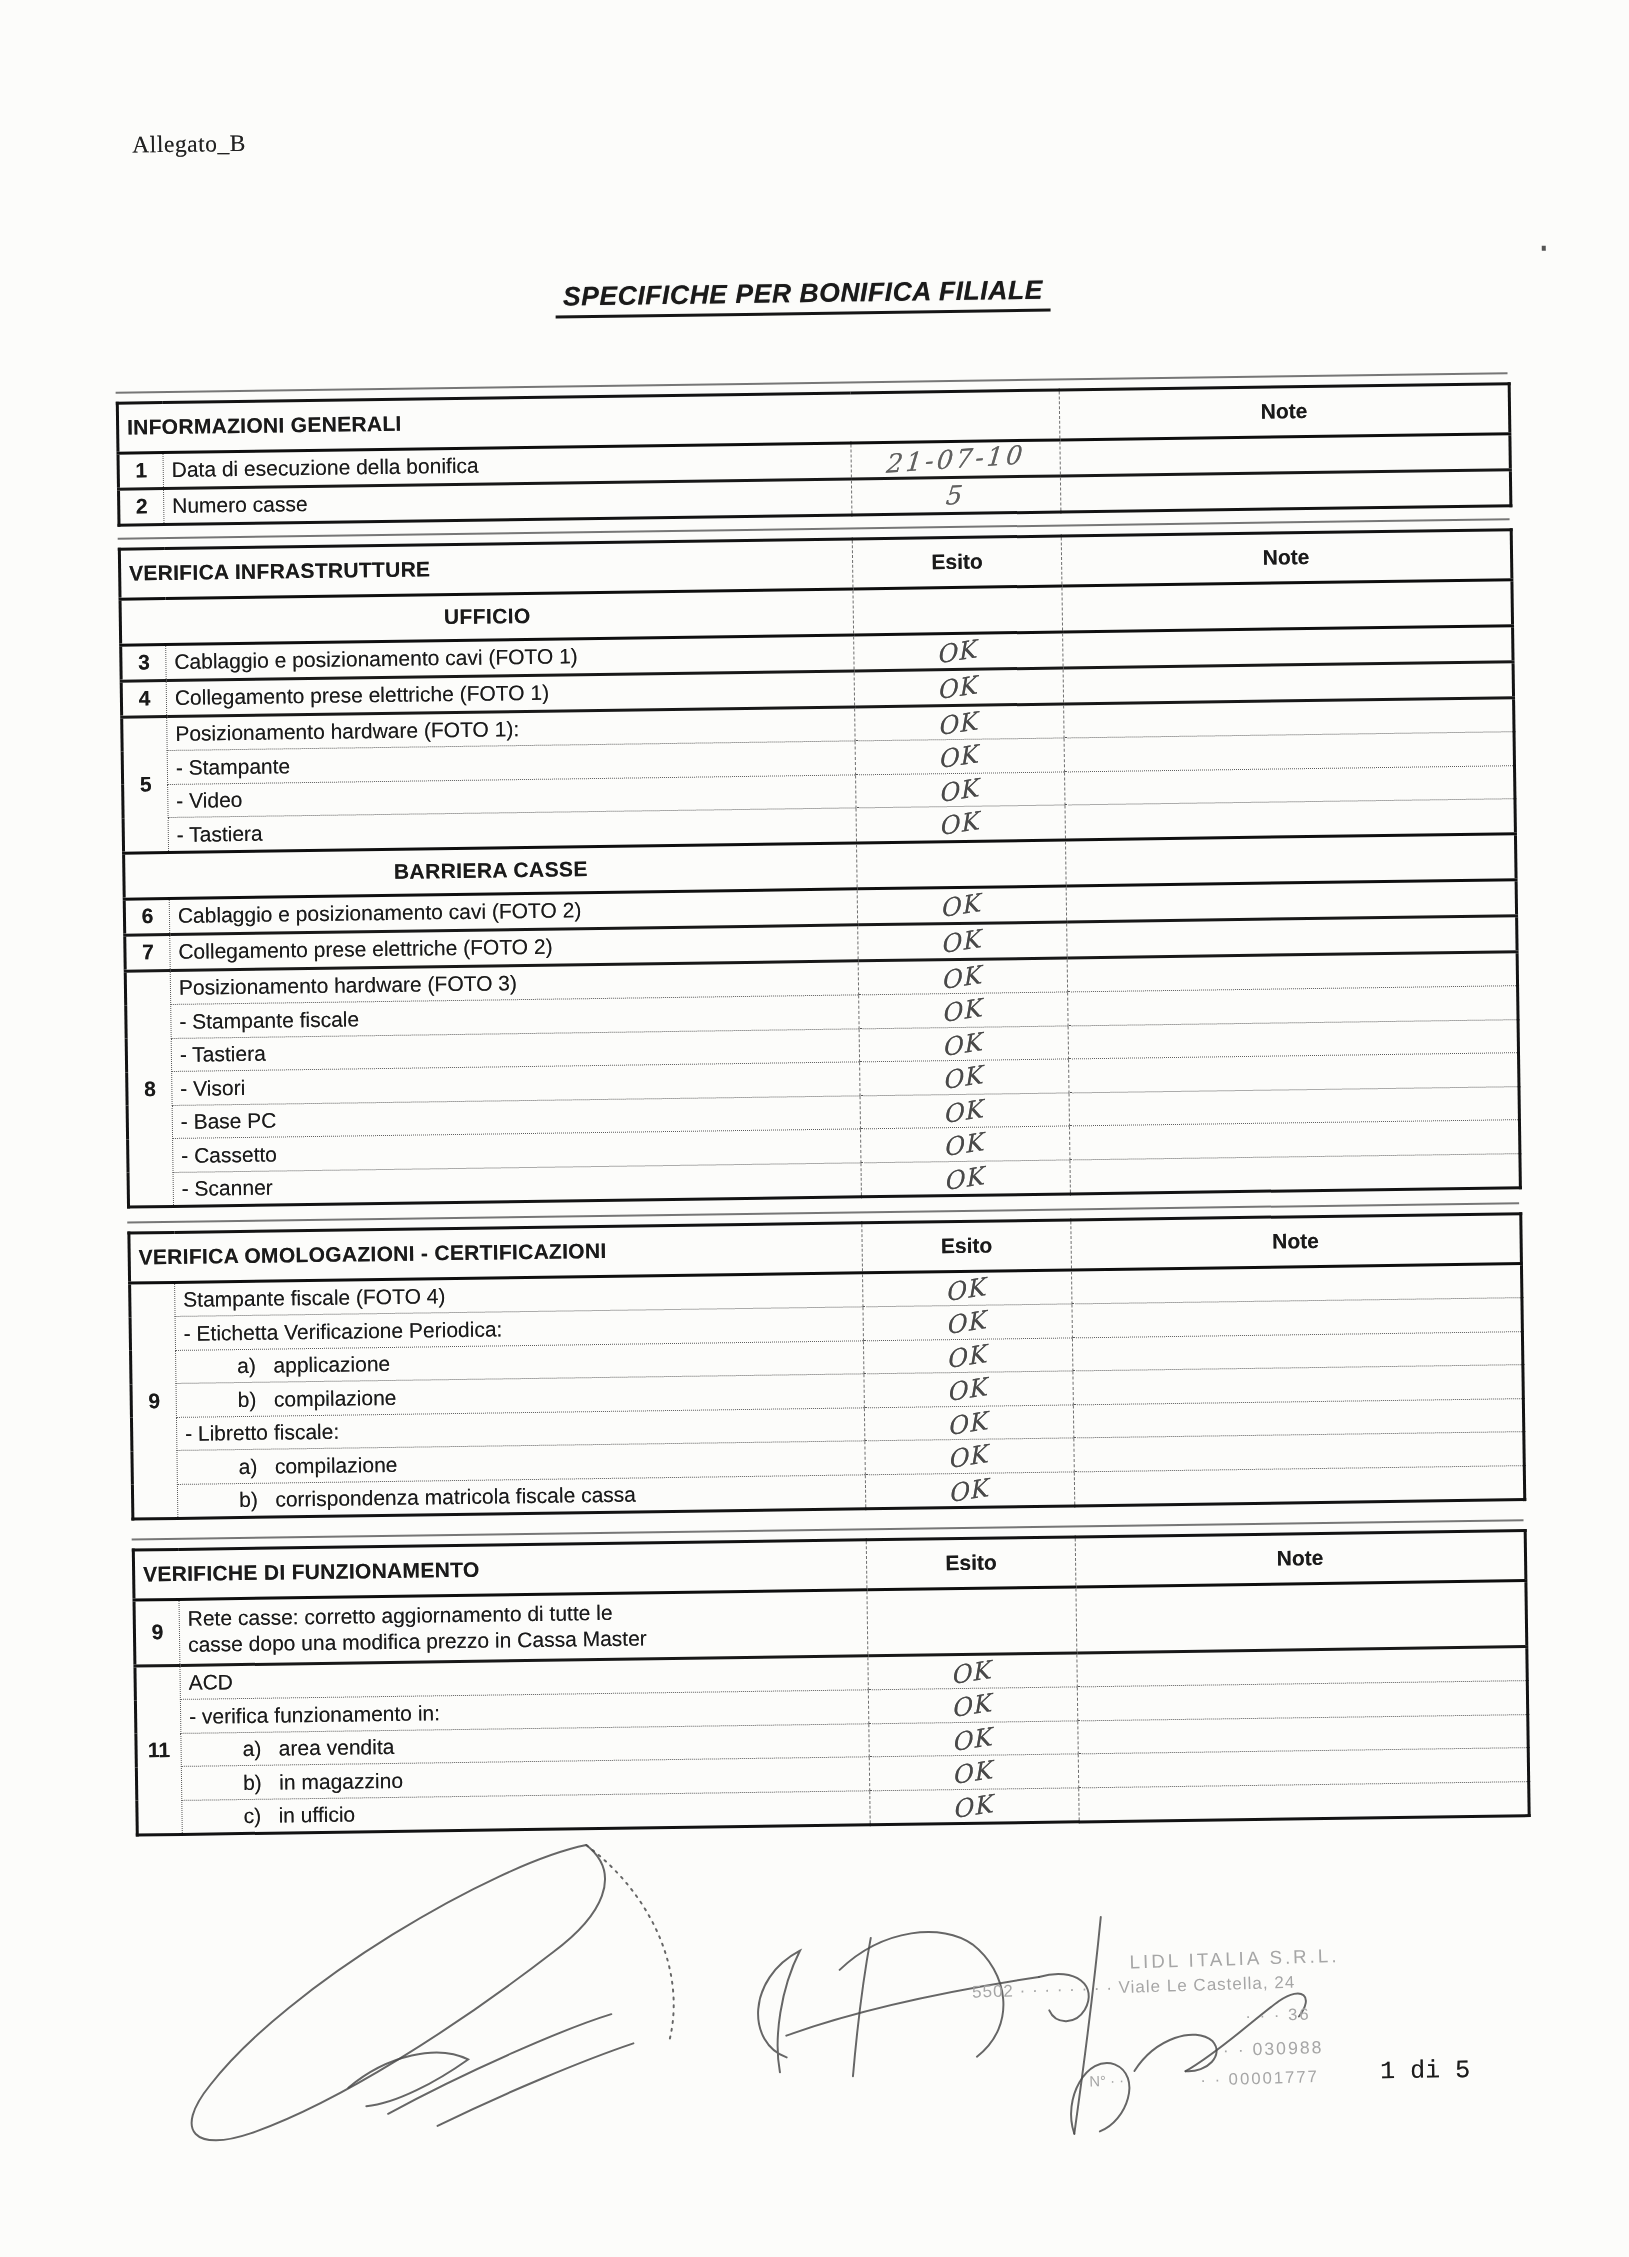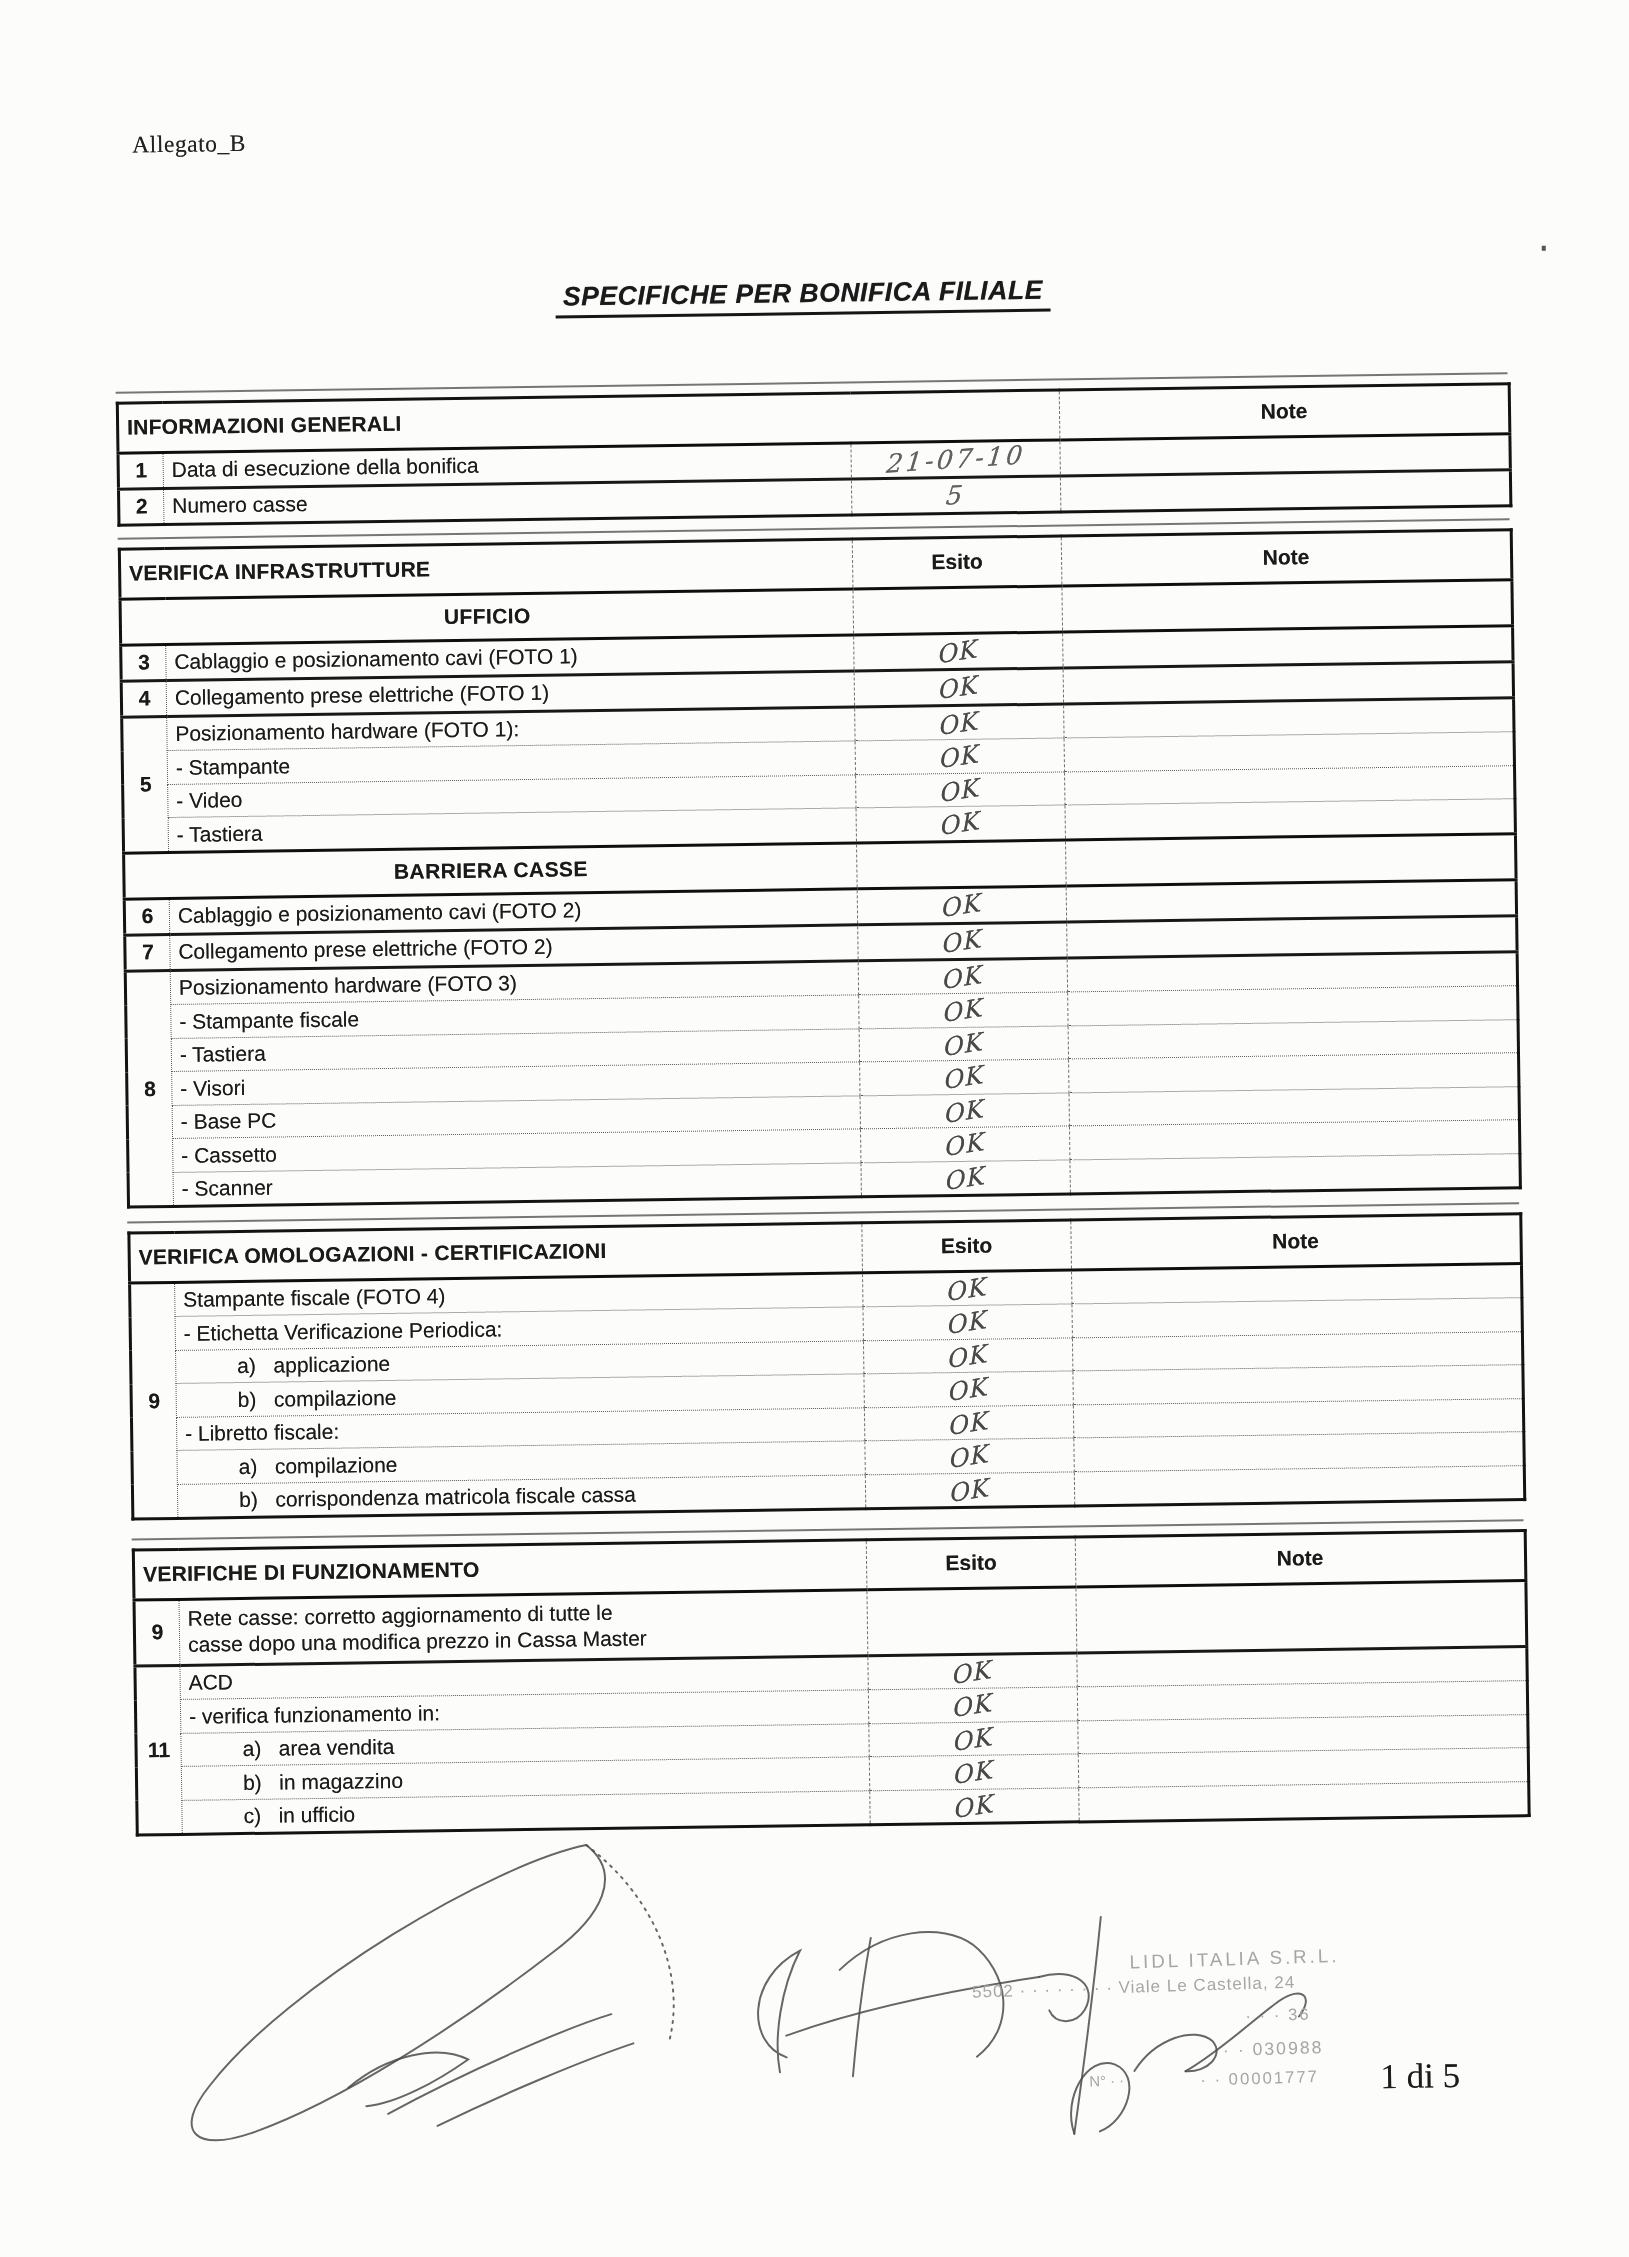--- a/index.html
+++ b/index.html
@@ -38,22 +38,22 @@
   .hw{font-family:"DejaVu Serif",serif;font-style:italic;font-size:24.6px;color:#303030;
         display:inline-block;transform:rotate(-8deg) skewX(-8deg);letter-spacing:1px;opacity:.88;}
   .hw-date{font-family:"DejaVu Serif",serif;font-style:italic;font-size:25.6px;color:#3a3a3a;
         display:inline-block;transform:rotate(-3deg) skewX(-10deg);letter-spacing:3px;opacity:.8;}
 
   .sig{position:absolute;}
   .sig path{fill:none;stroke:#4b4b4b;stroke-width:2;stroke-linecap:round;opacity:.85;}
 
   .stampline{position:absolute;color:#a6a6a6;transform:rotate(-1deg);
         font-family:"Liberation Sans",sans-serif;white-space:nowrap;}
-  .page-indicator{position:absolute;left:1367px;top:2065px;font-family:Liberation Serif, serif;
-        font-size:35px;color:#1c1c1c;text-shadow:0 0 0.6px rgba(0,0,0,.5);}
+  .page-indicator{position:absolute;left:1367px;top:2065px;font-family:Liberation Mono, monospace;
+        font-size:25px;color:#1c1c1c;text-shadow:0 0 0.6px rgba(0,0,0,.5);}
   .artifact{position:absolute;left:1554px;top:256px;width:3.9px;height:4.9px;background:#555;}
 </style>
 </head>
 <body>
 
 <div class="page">
  <div class="content">
 
   <div class="attachment">Allegato_B</div>
 

